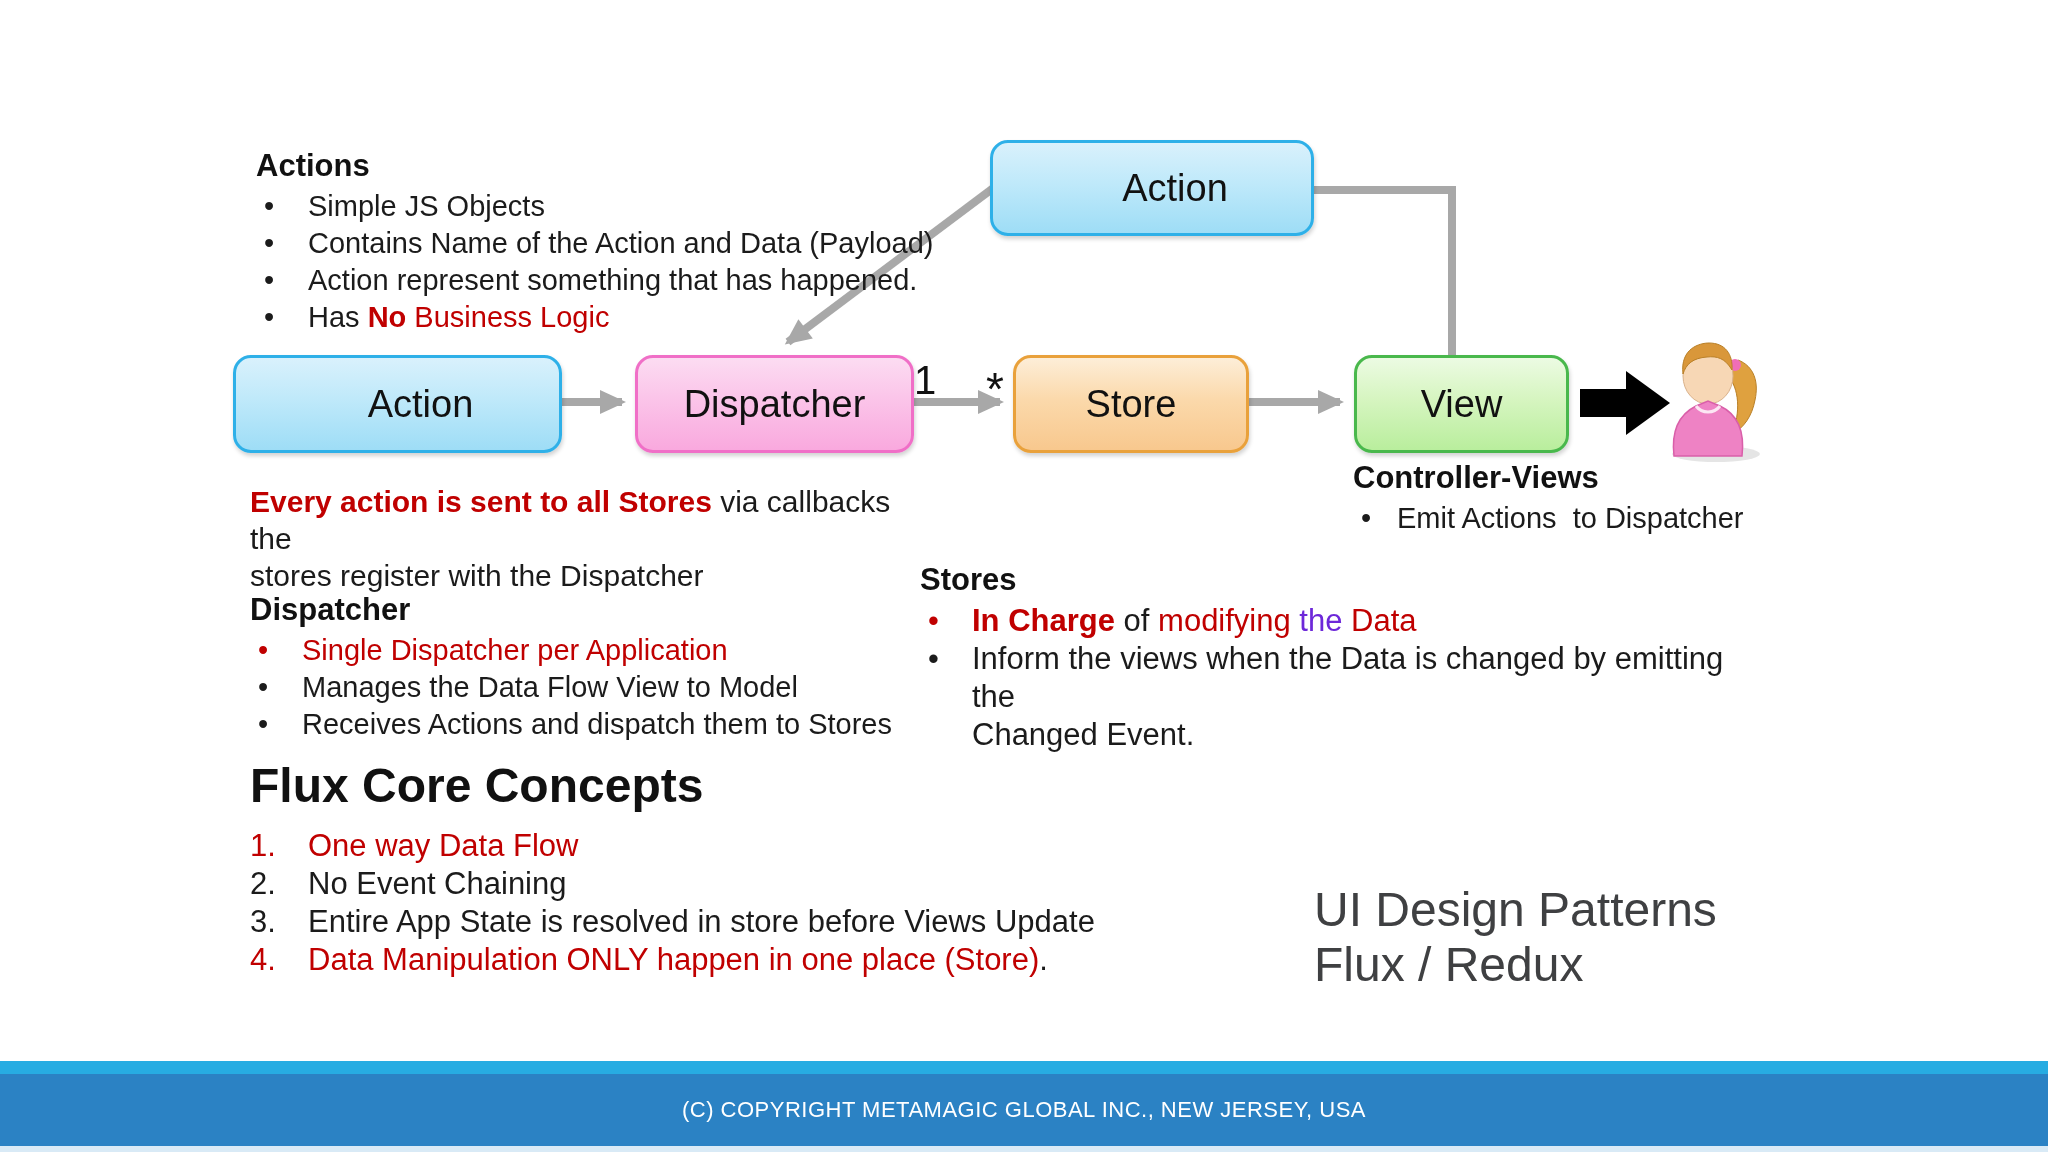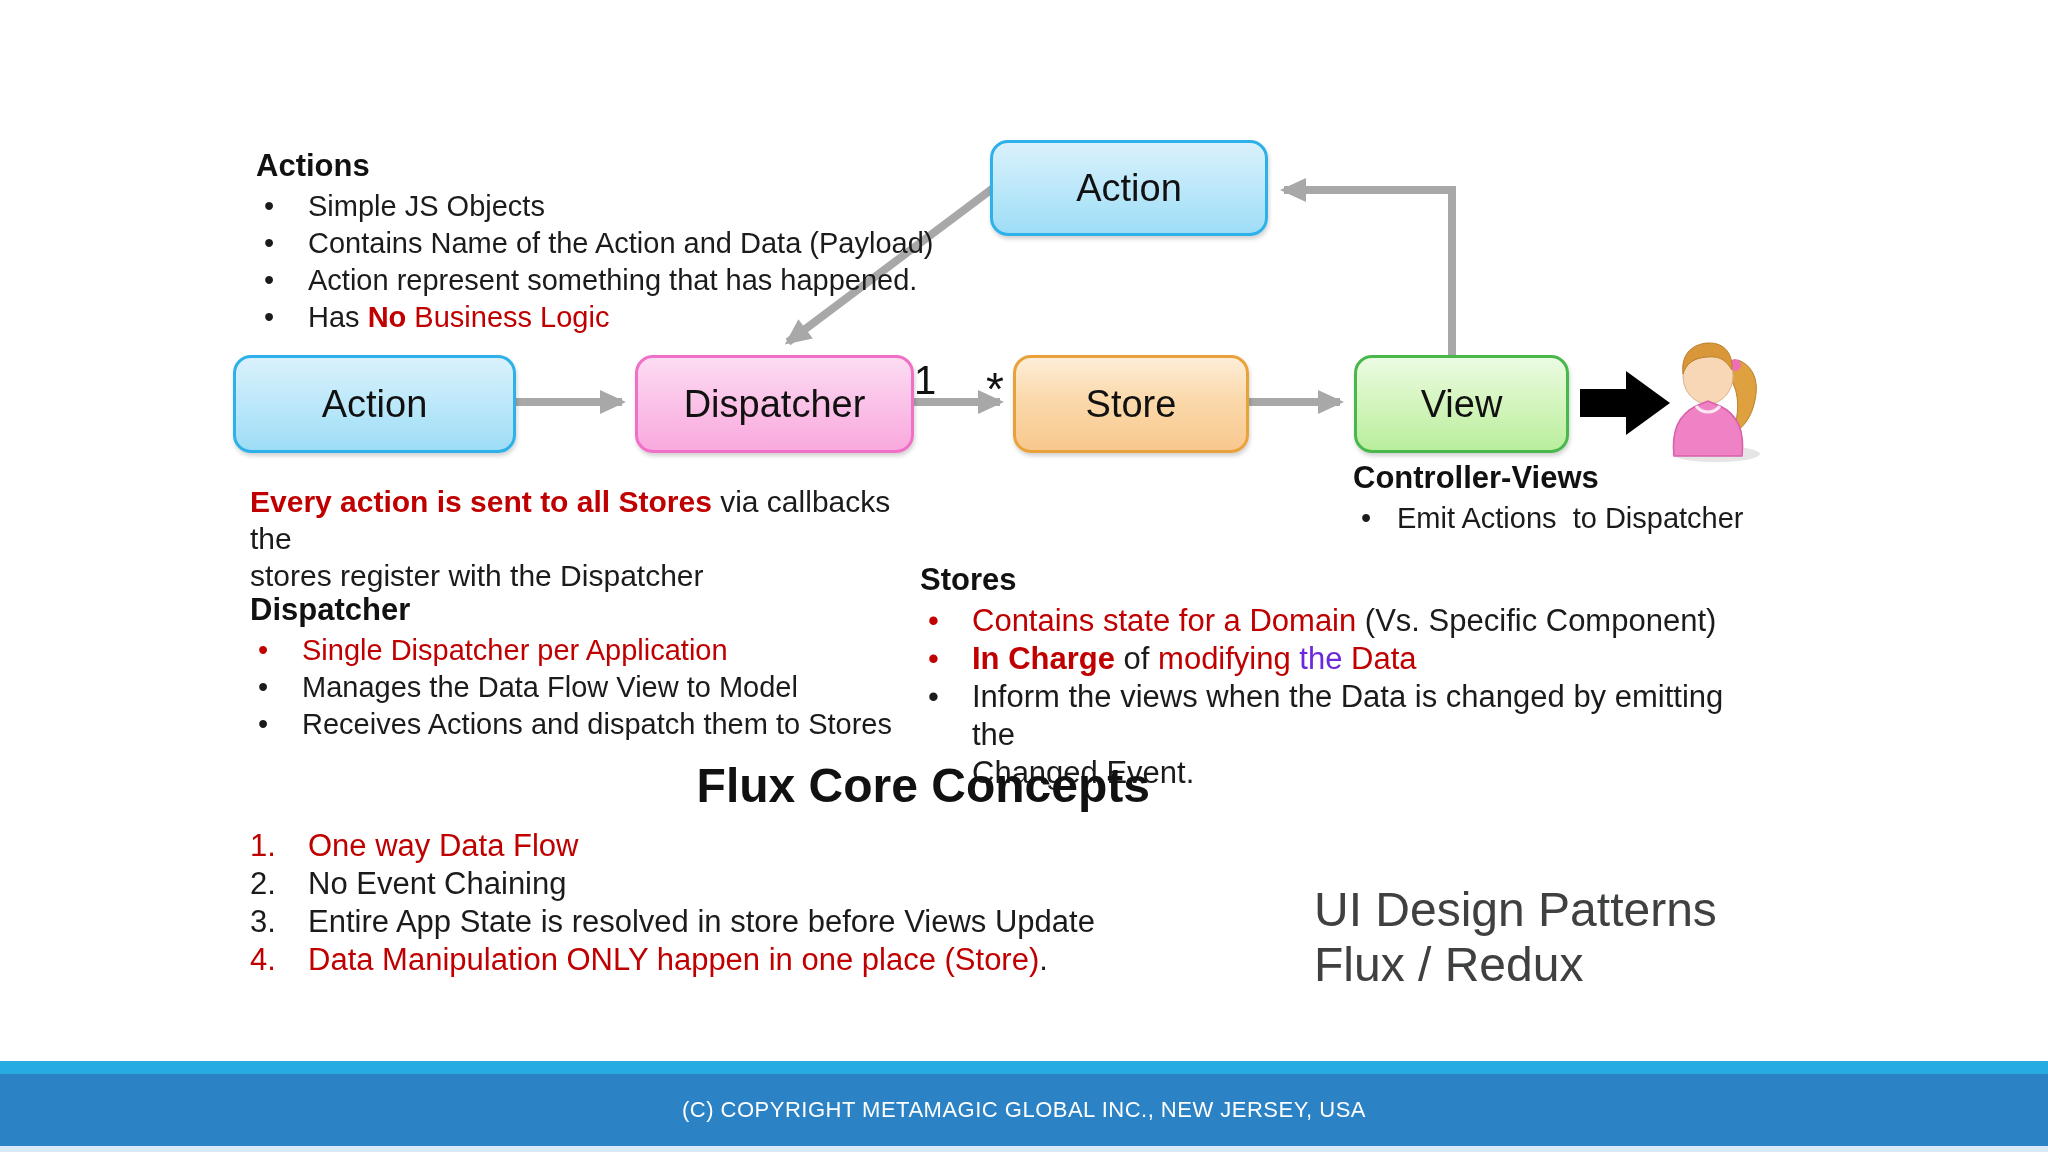--- a/index.html
+++ b/index.html
@@ -11,39 +11,39 @@
   .seg{white-space:pre-wrap;}
   .red{color:#C00000;}
   .bold{font-weight:bold;margin-top:24px;}
 
   
   .node{
     position:absolute;display:flex;align-items:center;justify-content:center;
     font-size:38px;color:#111;border-radius:18px;border:3.5px solid;
     box-shadow:1px 3px 4px rgba(0,0,0,.18);
   }
-  .node.blue   {border-color:#2EB0E8;background:linear-gradient(180deg,#d9f1fc 0%,#bfe9fa 45%,#9eddf6 100%);}
+  .node.blue   {border-color:#2EB0E8;background:linear-gradient(180deg,#d9f1fc 0%,#bfe9fa 45%,#9eddf6 100%);padding-left:46px;}
   .node.pink   {border-color:#F06FC7;background:linear-gradient(180deg,#fcdcf2 0%,#fbc4e9 45%,#f9a9de 100%);}
   .node.orange {border-color:#E9A13B;background:linear-gradient(180deg,#fdeed8 0%,#fbd9ab 45%,#f8c88e 100%);}
   .node.green  {border-color:#49B84C;background:linear-gradient(180deg,#ecfbe3 0%,#d6f5c0 45%,#b9ee9d 100%);}
 
   .mult{position:absolute;font-size:40px;color:#111;}
 
   
   .tblock h3{margin:0;font-size:31px;font-weight:bold;color:#111;}
   .tblock ul{list-style:none;margin:4px 0 0 0;padding:0;}
   .tblock li{position:relative;padding-left:52px;font-size:29px;line-height:37px;}
   .tblock li::before{content:"\2022";position:absolute;left:8px;top:0;}
   .stores-block li{font-size:31px;line-height:38px;}
   .cv-block li{font-size:29px;line-height:36px;padding-left:44px;}
   .wrapline{display:block;}
 
   .para{font-size:30px;line-height:37px;}
 
-  .flux-title{font-size:48px;font-weight:bold;color:#111;margin:0;text-align:right;}
+  .flux-title{font-size:48px;font-weight:bold;color:#111;margin:0;}
   .flux-item{display:flex;font-size:31px;line-height:38px;}
   .flux-item .num{width:58px;flex:0 0 58px;}
 
   .side-title{font-size:48px;line-height:55px;color:#3F4042;}
 
   
   .footer-stripe{left:0;width:2048px;top:1061px;height:13px;background:#27ACE2;}
   .footer-bar{left:0;width:2048px;top:1074px;height:72px;background:#2B82C4;
     display:flex;align-items:center;justify-content:center;}
   .footer-bar .copy{color:#ffffff;font-size:22px;letter-spacing:.5px;}
@@ -119,21 +119,20 @@
     <ul>
       <li class="red"><span class="seg">Single Dispatcher per Application</span></li>
       <li><span class="seg">Manages the Data Flow View to Model</span></li>
       <li><span class="seg">Receives Actions and dispatch them to Stores</span></li>
     </ul>
   </div>
 
   <div class="abs tblock stores-block" style="left:920px;top:562px;width:830px;">
     <h3>Stores</h3>
     <ul>
-      <li class="red"><span class="seg">Contains state for a Domain</span><span class="seg" style="color:#1b1b1b;"> (Vs. Specific Component)</span></li>
       <li class="red"><span class="seg bold">In Charge</span><span class="seg" style="color:#1b1b1b;"> of </span><span class="seg">modifying</span><span class="seg" style="color:#6d28d9;"> the </span><span class="seg">Data</span></li>
       <li>
         <span class="wrapline seg">Inform the views when the Data is changed by emitting the</span>
         <span class="wrapline seg">Changed Event.</span>
       </li>
     </ul>
   </div>
 
   <div class="abs tblock cv-block" style="left:1353px;top:460px;width:480px;">
     <h3>Controller-Views</h3>

